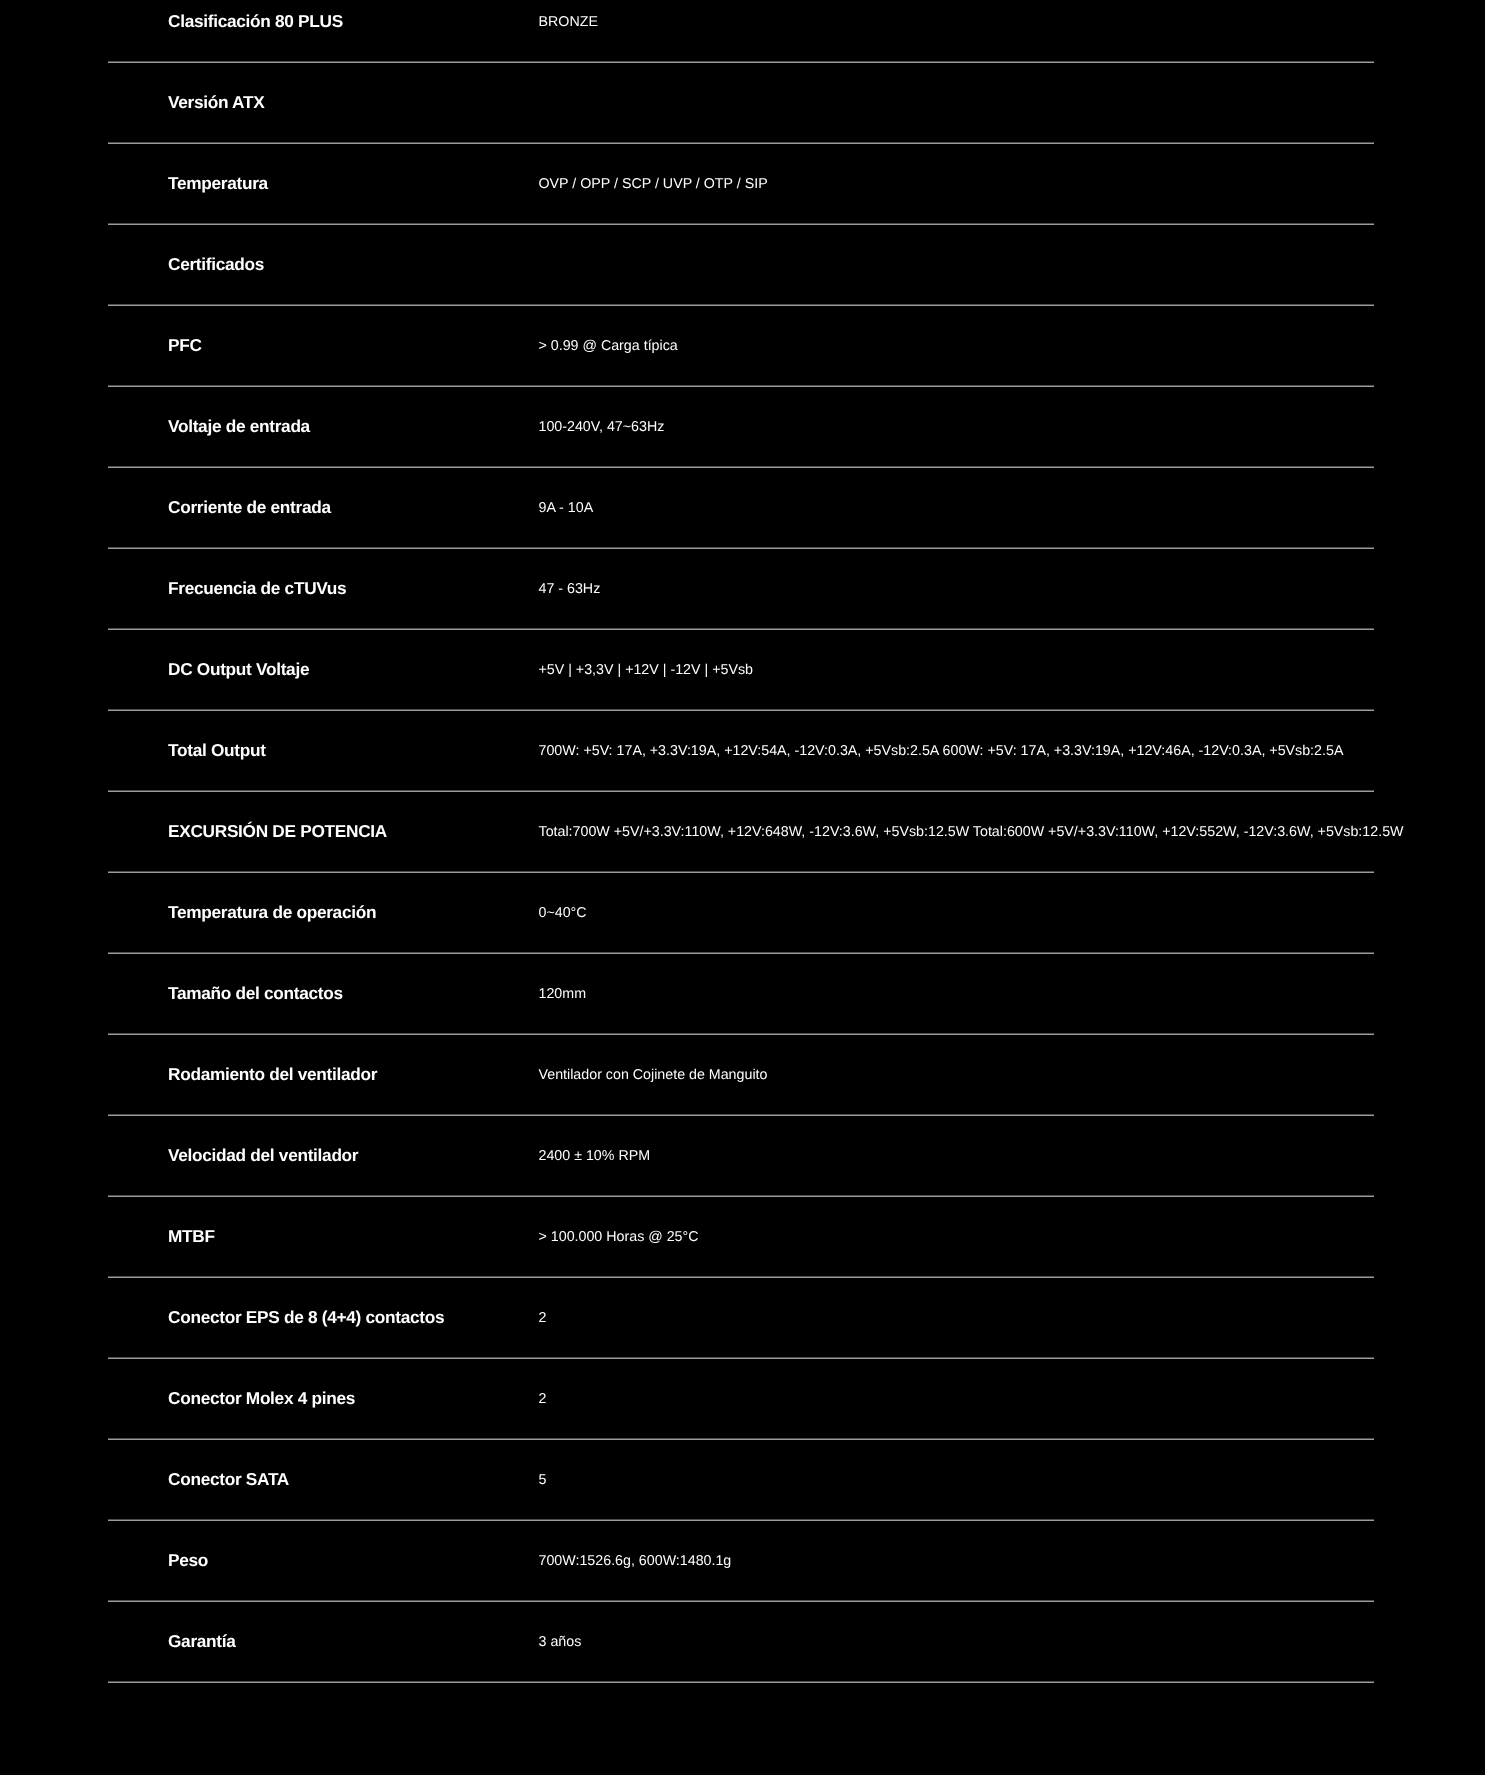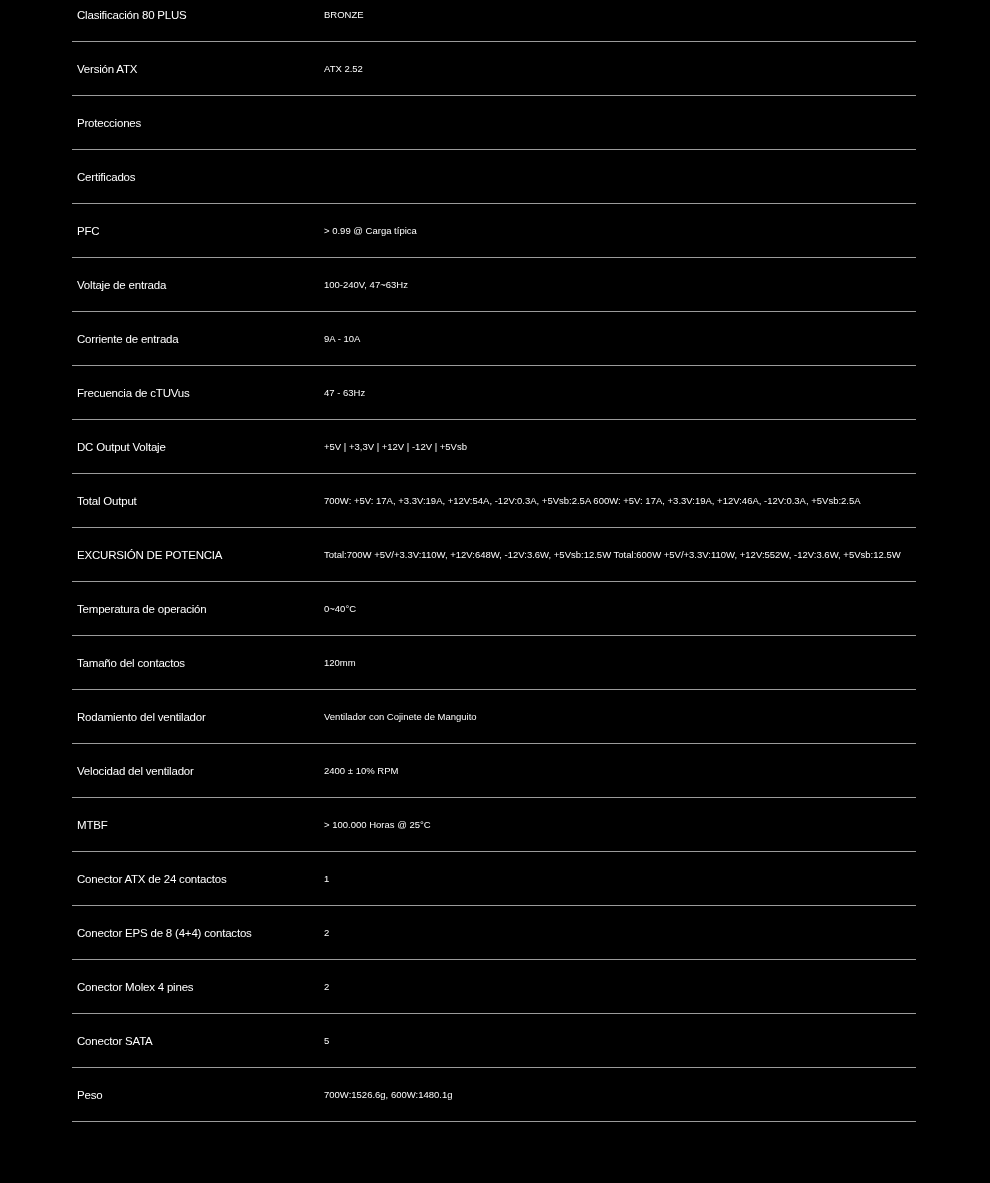--- a/index.html
+++ b/index.html
@@ -20,24 +20,24 @@
     box-sizing: border-box;
     height: 54px;
     display: flex;
     align-items: center;
     border-bottom: 1px solid #9b9b9b;
     background: #000000;
   }
   .spec-label {
     flex: 0 0 auto;
     width: 199px;
-    margin-left: 5px;
+    margin-left: 40px;
     color: #ffffff;
     font-size: 11.5px;
-    font-weight: 400;
+    font-weight: 700;
     letter-spacing: -0.2px;
     white-space: nowrap;
     overflow: visible;
   }
   .spec-value {
     flex: 1 1 auto;
     color: #fdfdfd;
     font-size: 9.5px;
     font-weight: 400;
     letter-spacing: 0;
@@ -49,24 +49,24 @@
 </head>
 <body>
 
 <div class="spec-table">
   <div class="spec-row">
     <div class="spec-label">Clasificación 80 PLUS</div>
     <div class="spec-value">BRONZE</div>
   </div>
   <div class="spec-row">
     <div class="spec-label">Versión ATX</div>
-    <div class="spec-value">ATX 2.52</div>
   </div>
   <div class="spec-row">
-    <div class="spec-label">Protecciones</div>
+    <div class="spec-label">Temperatura</div>
+    <div class="spec-value">OVP / OPP / SCP / UVP / OTP / SIP</div>
   </div>
   <div class="spec-row">
     <div class="spec-label">Certificados</div>
   </div>
   <div class="spec-row">
     <div class="spec-label">PFC</div>
     <div class="spec-value">&gt; 0.99 @ Carga típica</div>
   </div>
   <div class="spec-row">
     <div class="spec-label">Voltaje de entrada</div>
@@ -106,32 +106,32 @@
   </div>
   <div class="spec-row">
     <div class="spec-label">Velocidad del ventilador</div>
     <div class="spec-value">2400 ± 10% RPM</div>
   </div>
   <div class="spec-row">
     <div class="spec-label">MTBF</div>
     <div class="spec-value">&gt; 100.000 Horas @ 25°C</div>
   </div>
   <div class="spec-row">
-    <div class="spec-label">Conector ATX de 24 contactos</div>
-    <div class="spec-value">1</div>
-  </div>
-  <div class="spec-row">
     <div class="spec-label">Conector EPS de 8 (4+4) contactos</div>
     <div class="spec-value">2</div>
   </div>
   <div class="spec-row">
     <div class="spec-label">Conector Molex 4 pines</div>
     <div class="spec-value">2</div>
   </div>
   <div class="spec-row">
     <div class="spec-label">Conector SATA</div>
     <div class="spec-value">5</div>
   </div>
   <div class="spec-row">
     <div class="spec-label">Peso</div>
     <div class="spec-value">700W:1526.6g, 600W:1480.1g</div>
   </div>
+  <div class="spec-row">
+    <div class="spec-label">Garantía</div>
+    <div class="spec-value">3 años</div>
+  </div>
 </div>
 
 </body></html>

